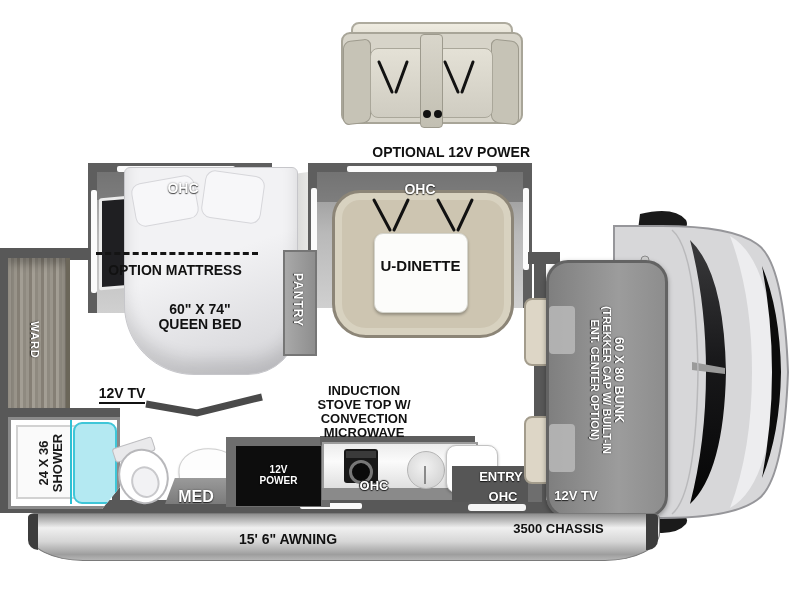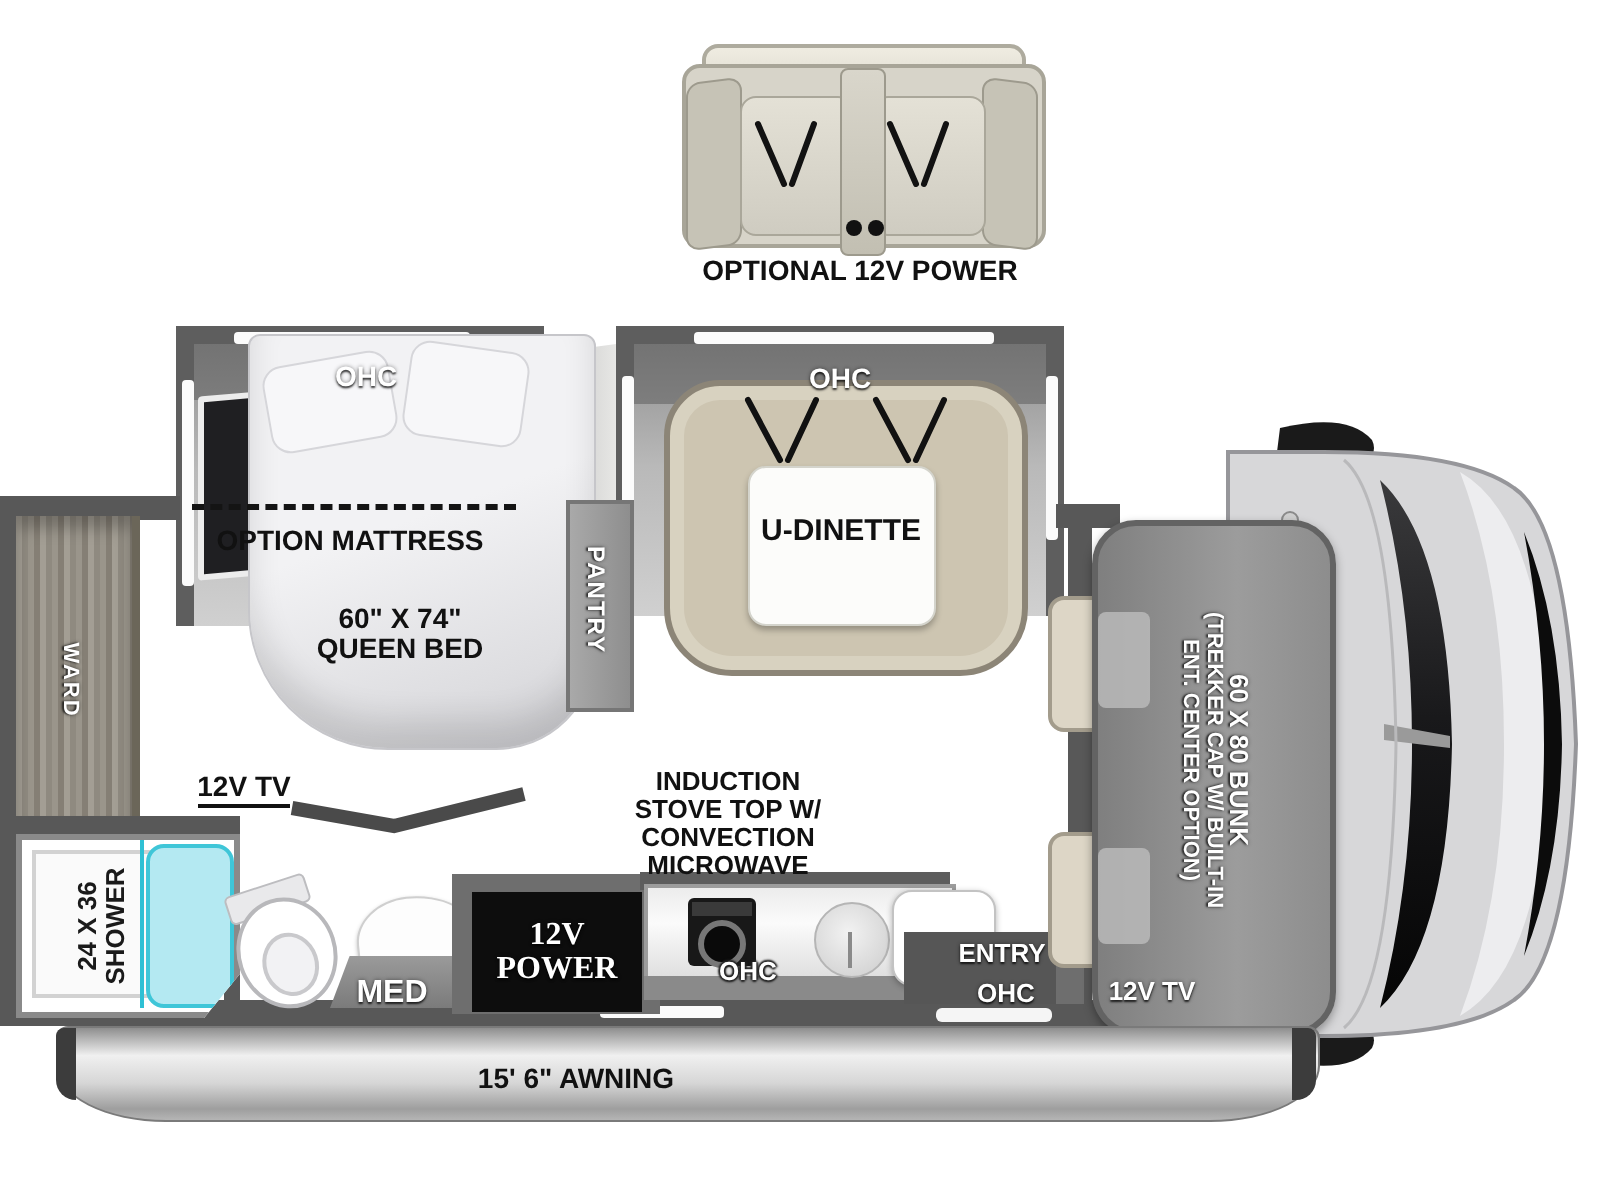--- a/index.html
+++ b/index.html
@@ -35,21 +35,21 @@
       <g stroke="#121212" stroke-width="3" stroke-linecap="round" fill="none">
         <line x1="38" y1="40" x2="51" y2="70"></line>
           <line x1="66" y1="40" x2="55" y2="70"></line>
         <line x1="104" y1="40" x2="117" y2="70"></line>
           <line x1="132" y1="40" x2="121" y2="70"></line>
       </g>
       <circle cx="86" cy="92" r="4" fill="#111"></circle>
         <circle cx="97" cy="92" r="4" fill="#111"></circle>
     </svg>
   </div>
-  <div class="lbl" style="left:330px;top:128px;width:200px;font-size:14px;">
+  <div class="lbl" style="left:330px;top:145px;width:200px;font-size:14px;text-align:right;">
     <span>OPTIONAL 12V POWER</span>
   </div>
 
   <div class="slide" style="left:88px;top:163px;width:166px;height:141px;"></div>
   <div class="abs" style="left:97px;top:172px;width:166px;height:28px;background:rgba(88,88,88,.5);"></div>
   <div class="wstrip" style="left:117px;top:166px;width:118px;height:6px;"></div>
   <div class="wstrip" style="left:91px;top:190px;width:6px;height:103px;"></div>
   <div class="wstrip" style="left:258px;top:190px;width:6px;height:103px;"></div>
   <div class="window" style="left:99px;top:197px;width:25px;height:86px;transform:skewY(-5deg);"></div>
   <div class="window" style="left:240px;top:197px;width:25px;height:86px;transform:skewY(5deg);"></div>
@@ -114,21 +114,21 @@
   </svg>
 
   <div class="abs" style="left:178px;top:448px;width:58px;height:34px;background:#fdfdfd;border:1px solid #cfcfcf;border-radius:45% 55% 8px 8px / 60% 60% 8px 8px;transform:rotate(-6deg);box-shadow:0 1px 2px rgba(0,0,0,.25);"></div>
   <div class="abs" style="left:165px;top:478px;width:70px;height:26px;background:linear-gradient(180deg,#9a9a9a,#7b7b7b);clip-path:polygon(14% 0,100% 0,100% 100%,0 100%);"></div>
   <div class="lbl wlbl" style="left:171px;top:488px;width:50px;font-size:16px;">
       <span>MED</span>
     </div>
 
   <div class="abs" style="left:226px;top:437px;width:104px;height:70px;background:#6e6e6e;"></div>
   <div class="abs" style="left:236px;top:446px;width:85px;height:60px;background:#0d0d0d;display:flex;align-items:center;justify-content:center;">
-    <div class="lbl wlbl" style="position:static;font-size:16px;font-family:Liberation Serif, serif;">
+    <div class="lbl wlbl" style="position:static;font-size:10px;">
       <span>12V</span>
       <span>POWER</span>
     </div>
   </div>
 
   <div class="abs" style="left:320px;top:436px;width:155px;height:9px;background:#5d5d5d;"></div>
   <div class="abs" style="left:322px;top:442px;width:152px;height:50px;background:linear-gradient(180deg,#ececec,#fbfbfb 35%,#d9d9d9);border:2px solid #9c9c9c;"></div>
   <div class="abs" style="left:322px;top:488px;width:152px;height:12px;background:#8a8a8a;"></div>
   <div class="abs" style="left:344px;top:449px;width:34px;height:34px;background:#181818;border-radius:3px;">
     <div class="abs" style="left:2px;top:2px;width:30px;height:7px;background:#3a3a3a;"></div>
@@ -228,15 +228,16 @@
       <span>12V TV</span>
     </div>
 
   <div class="abs" style="left:28px;top:513px;width:630px;height:46px;background:linear-gradient(180deg,#8e8e8e,#f0f0f0 30%,#d6d6d6 60%,#9e9e9e 88%,#b5b5b5);border:1px solid #7a7a7a;border-radius:6px 6px 55px 55px / 6px 6px 28px 28px;"></div>
   <div class="abs" style="left:28px;top:514px;width:10px;height:36px;background:#3c3c3c;border-radius:4px 0 0 10px;"></div>
   <div class="abs" style="left:646px;top:514px;width:12px;height:36px;background:#3c3c3c;border-radius:0 4px 10px 0;"></div>
   <div class="lbl" style="left:228px;top:532px;width:120px;font-size:14px;">
       <span>15' 6" AWNING</span>
     </div>
   <div class="lbl" style="left:486px;top:522px;width:145px;font-size:13px;">
+    <span>3500 CHASSIS</span>
   </div>
 
 </div>
 
 </body></html>

